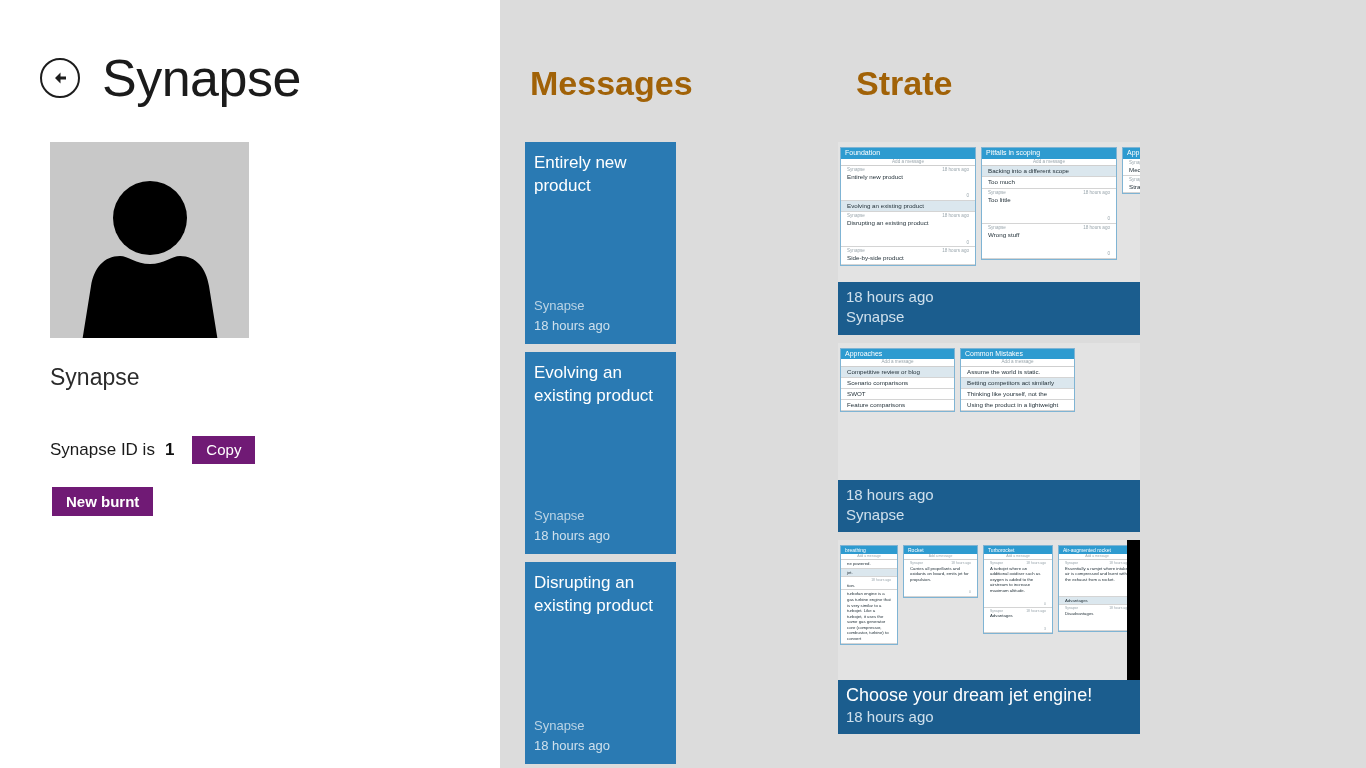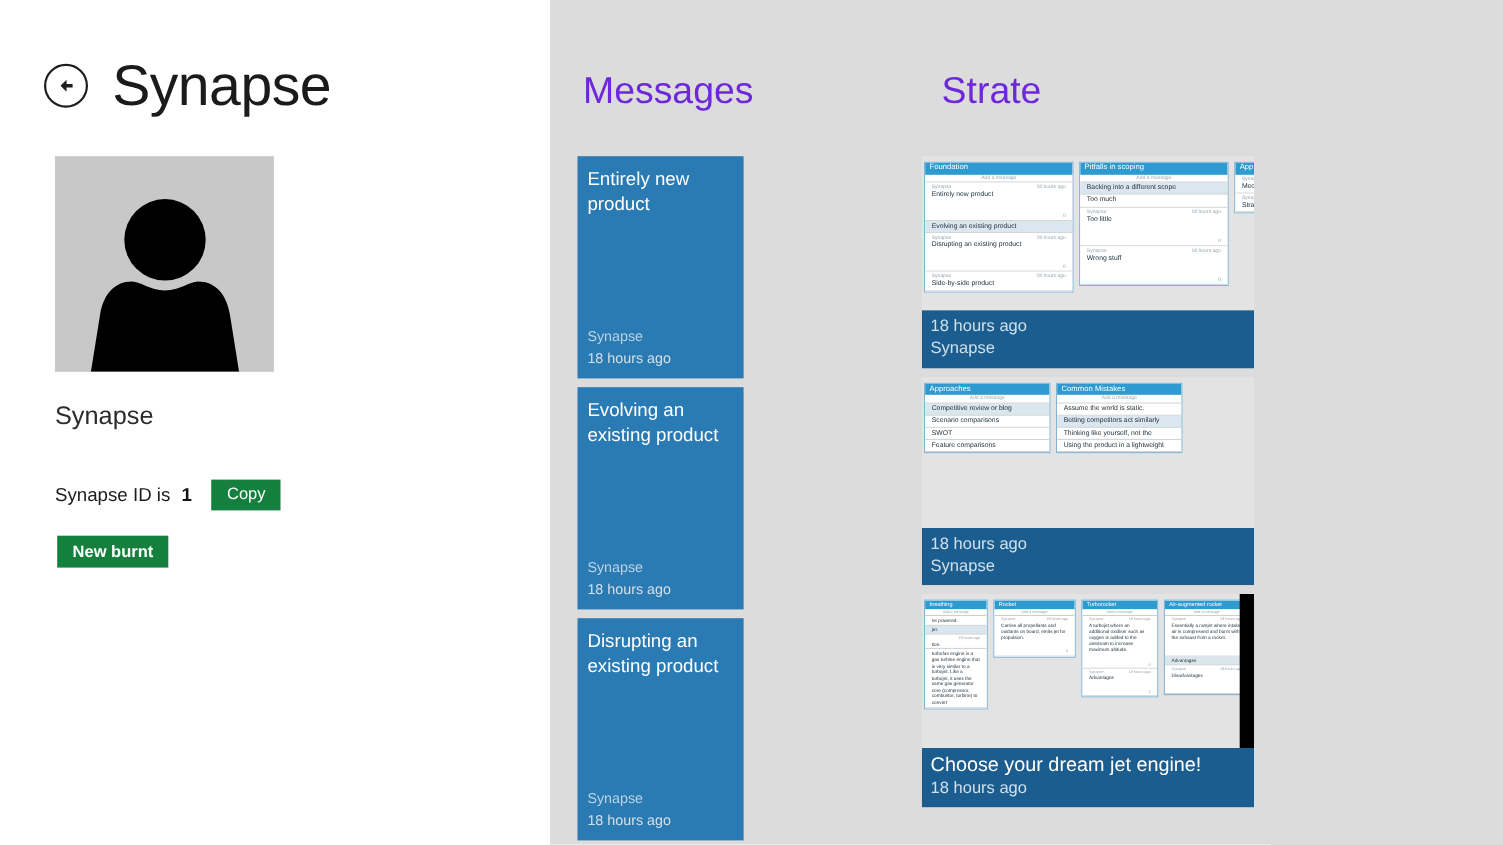--- a/index.html
+++ b/index.html
@@ -45,36 +45,36 @@
     position: absolute; left: 50px; top: 364px;
     font-size: 23px; font-weight: 300; color: #2b2b2b;
   }
   .id-row {
     position: absolute; left: 50px; top: 436px;
     display: flex; align-items: center;
   }
   .id-label { font-size: 17px; color: #1b1b1b; font-weight: 400; }
   .id-value { font-size: 17px; color: #111; font-weight: 700; margin-left: 10px; }
   .btn {
-    background: #15803d; color: #ffffff; border: none;
+    background: #701a75; color: #ffffff; border: none;
     font-size: 15px; font-family: "Liberation Sans", sans-serif;
     cursor: pointer; padding: 0 14px; height: 28px; line-height: 28px; text-align: center;
   }
   .copy-btn { margin-left: 18px; }
   .newroom-wrap { position: absolute; left: 52px; top: 487px; }
   .newroom-btn { height: 29px; line-height:29px; font-weight: 700; padding: 0 14px; font-size: 15px;}
 
   
   .right-panel {
     flex: 1 1 auto; height: 768px; background: #dcdcdc;
     position: relative;
   }
   .col-heading {
-    position: absolute; font-size: 34px; font-weight: 400;
-    color: #6d28d9; line-height: 1;
+    position: absolute; font-size: 34px; font-weight: 700;
+    color: #a16207; line-height: 1;
   }
   .messages-heading { left: 30px; top: 66px; }
   .rooms-heading { left: 356px; top: 66px; }
 
   
   .messages-col {
     position: absolute; left: 25px; top: 142px;
     width: 151px;
   }
   .msg-tile {

